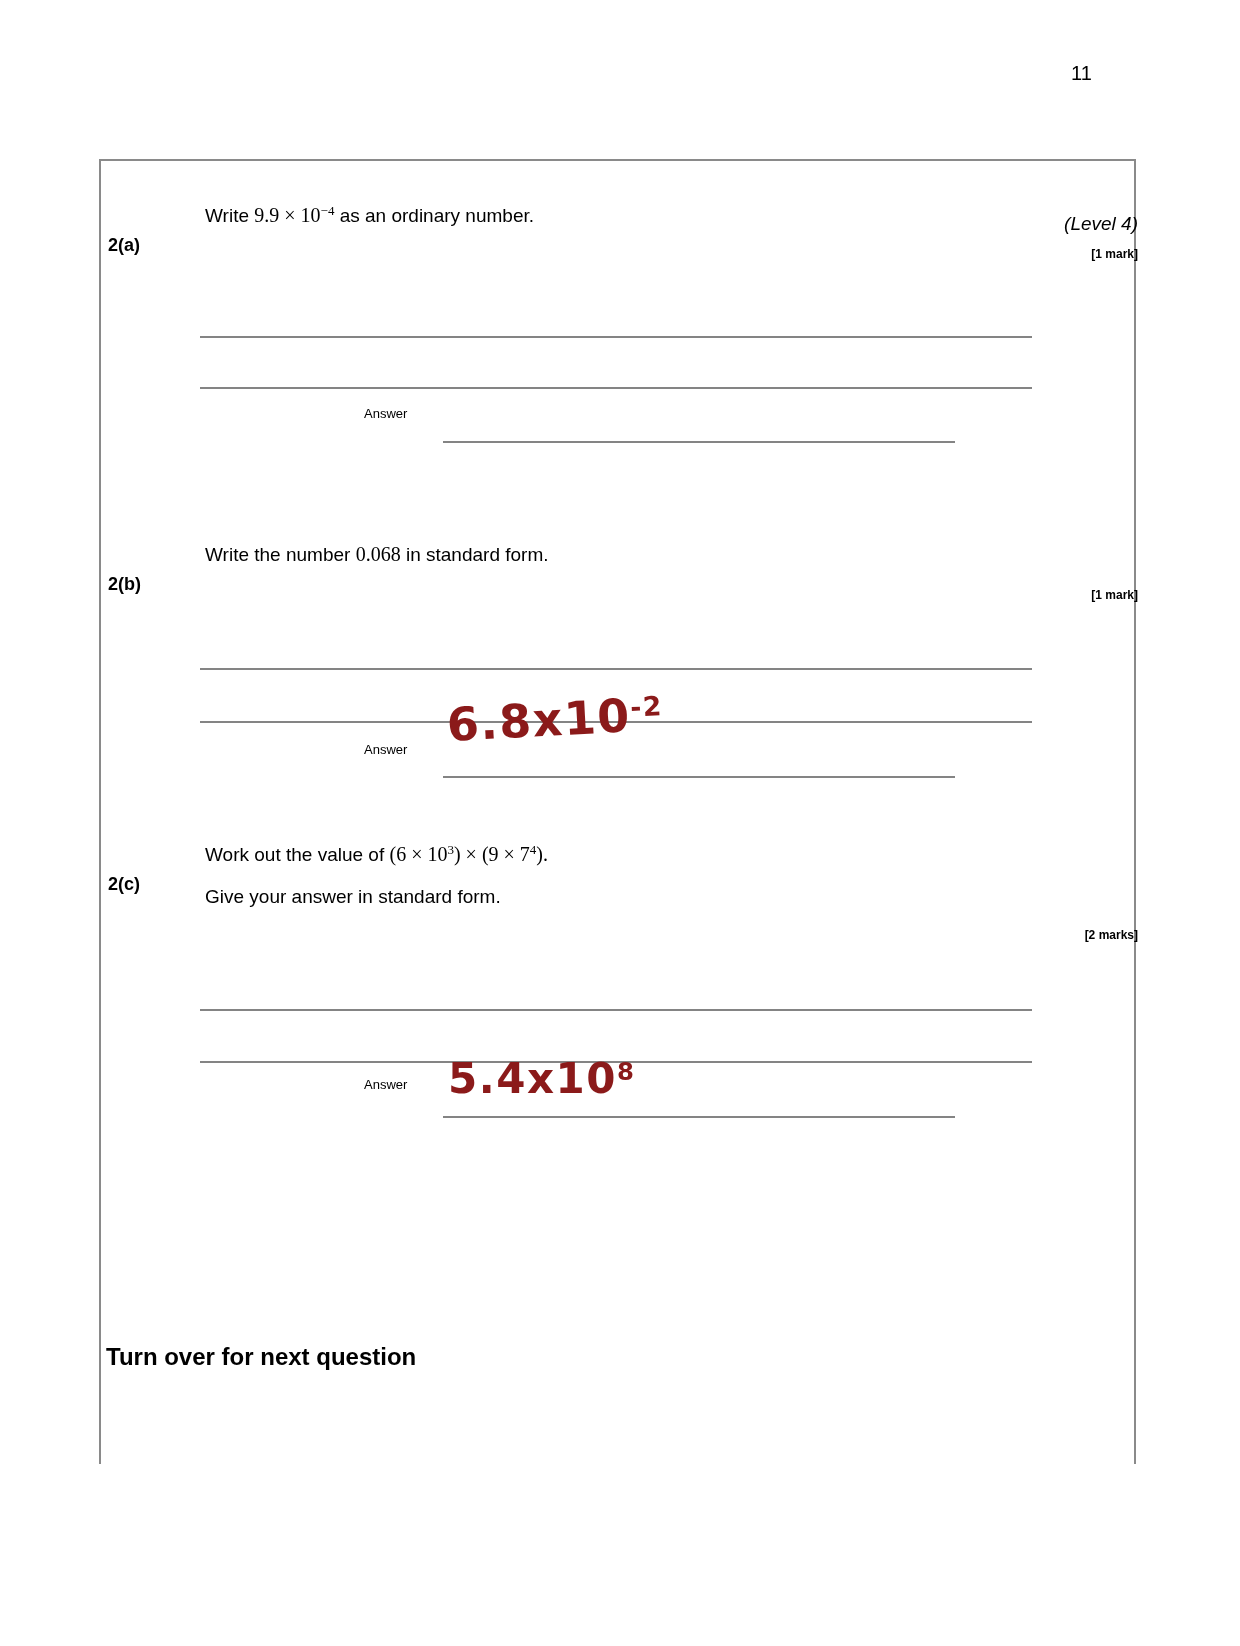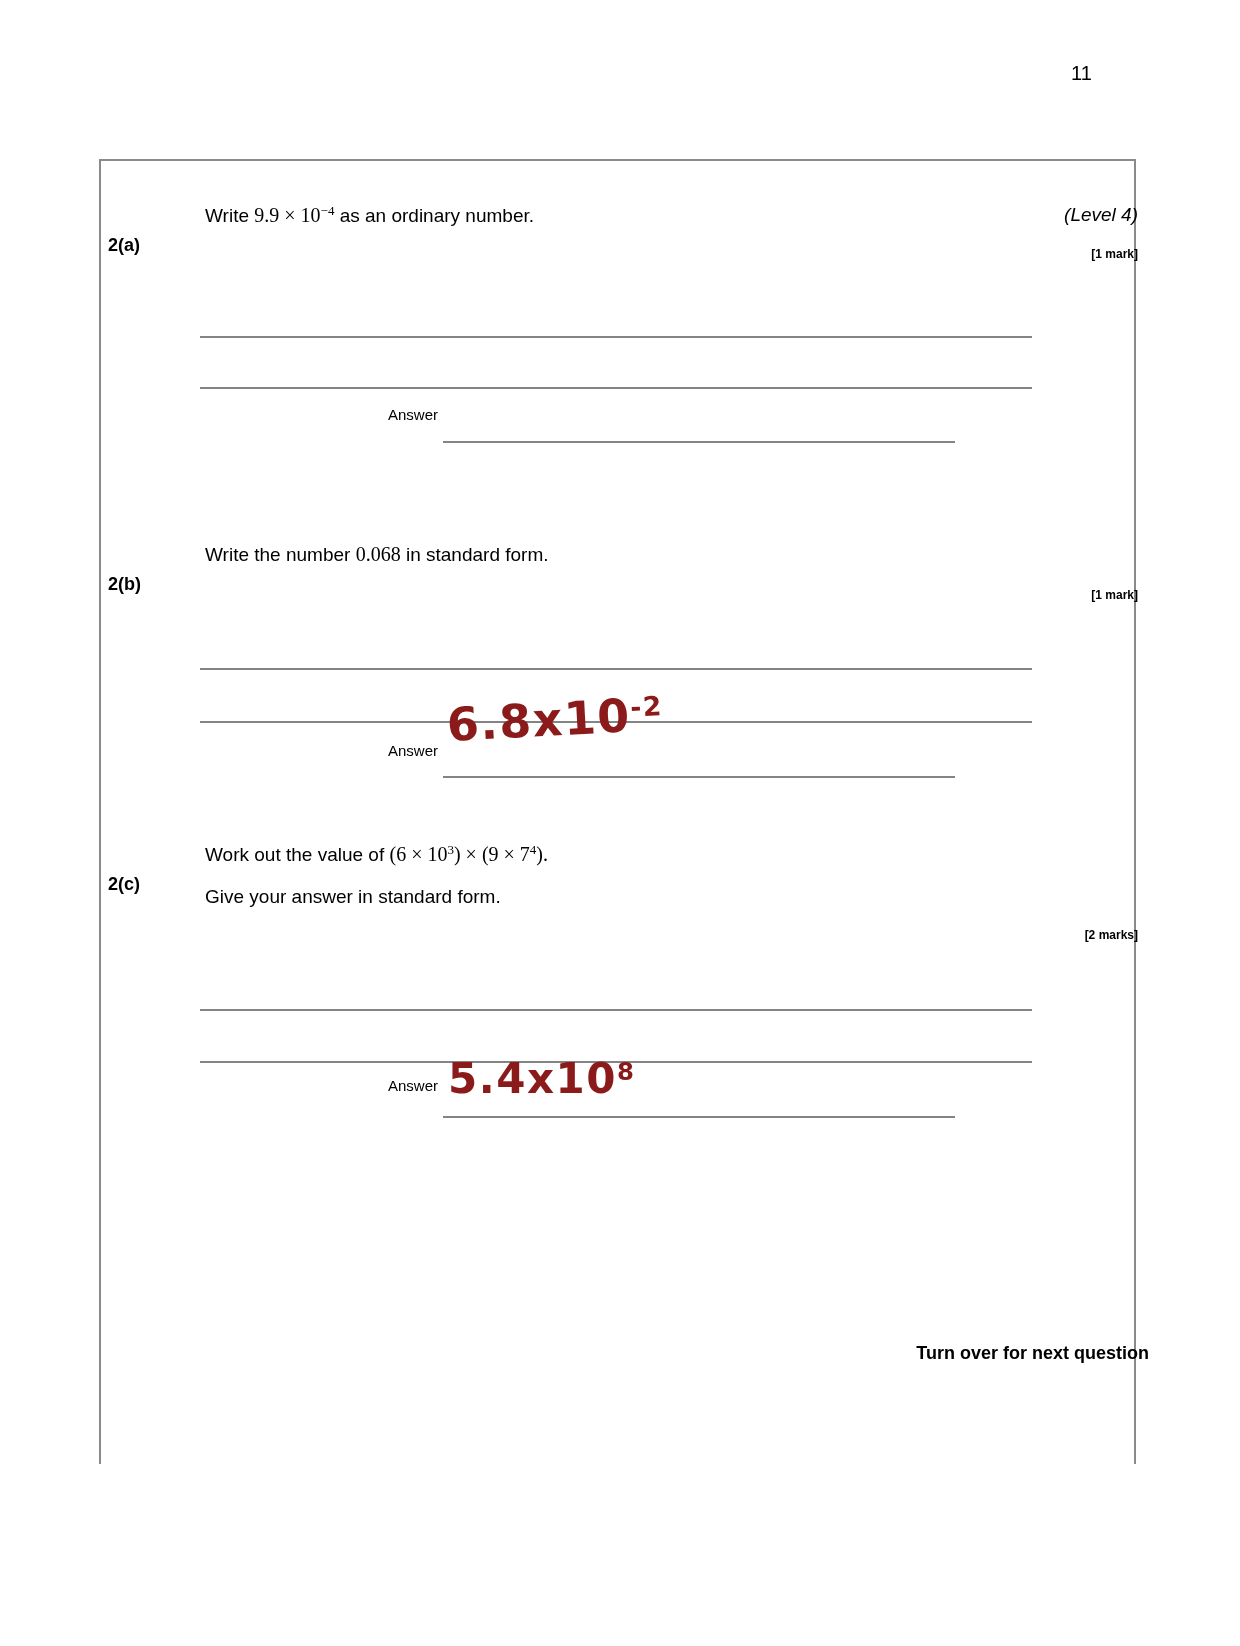--- a/index.html
+++ b/index.html
@@ -14,29 +14,29 @@
     border:2px solid #8a8a8a; box-sizing:border-box; background:#ffffff;
   }
   .qlabel { font-weight:bold; font-size:18px; white-space:nowrap;margin-top:31px; }
   .qtext  { font-size:19px; white-space:nowrap; }
   .math   { font-family:"Liberation Serif", serif; font-size:20px; }
   .mexp   { font-family:"Liberation Serif", serif; font-size:13px; display:inline-block; transform:translateY(-7px); }
   .level  { font-style:italic; font-size:19px; white-space:nowrap; }
   .marks  { font-weight:bold; font-size:12px; white-space:nowrap; }
   .wline  { position:absolute; left:200px; width:832px; height:2px; background:#848484; }
   .ansline{ position:absolute; left:443px; width:512px; height:2px; background:#848484; }
-  .anslabel { font-size:15px;margin-left:24px; }
+  .anslabel { font-size:13px; }
   .hw {
     position:absolute; color:#8B1A1A; font-family:"DejaVu Sans", sans-serif;
     font-weight:bold; letter-spacing:1.5px; white-space:nowrap; line-height:1;
   }
   .exp      { display:inline-block; font-size:0.58em; transform:translateY(-0.55em); }
   .exp-high { display:inline-block; font-size:0.62em; transform:translateY(-0.78em); }
   .tilt     { transform:rotate(-3deg); transform-origin:left bottom; }
-  .footer-note { position:absolute; left:112px; width:1037px; text-align:right; font-weight:bold; font-size:18px; }
+  .footer-note { position:absolute; left:106px; width:1037px; text-align:left; font-weight:bold; font-size:24px; }
   .score-box {
     position:absolute; left:1153px; top:1508px; width:61px; height:79px;
     border:1px solid #b4b4b4; border-right:2px solid #9a9a9a; border-bottom:2px solid #9a9a9a;
     box-sizing:border-box; background:#fff;
     display:flex; flex-direction:column; align-items:center;
   }
   .score-line { width:40px; height:3px; background:#3c3c3c; margin-top:36px; }
   .score-val  { font-size:27px; line-height:1.1; }
   .turn-over { position:absolute; right:121px; top:1595px; font-size:19px; white-space:nowrap; }
   .arrow { font-size:17px; }
@@ -45,21 +45,21 @@
 <body>
 
 <div class="page">
 
   <div class="abs page-num" style="left:1071px; top:62px;">11</div>
 
   <div class="qbox"></div>
 
   <div class="abs qlabel" style="left:108px; top:204px;">2(a)</div>
   <div class="abs qtext" style="left:205px; top:204px;"><span>Write </span><span class="math">9.9 × 10</span><span class="mexp">−4</span><span> as an ordinary number.</span></div>
-  <div class="abs level" style="right:122px; top:204px;">(Level 4)</div>
+  <div class="abs level" style="right:122px; top:213px;">(Level 4)</div>
   <div class="abs marks" style="right:122px; top:247px;">[1 mark]</div>
 
   <div class="wline" style="top:336px;"></div>
   <div class="wline" style="top:387px;"></div>
 
   <div class="abs anslabel" style="left:364px; top:406px;">Answer</div>
   <div class="ansline" style="top:441px;"></div>
 
   <div class="abs qlabel" style="left:108px; top:543px;">2(b)</div>
   <div class="abs qtext" style="left:205px; top:543px;"><span>Write the number </span><span class="math">0.068</span><span> in standard form.</span></div>

